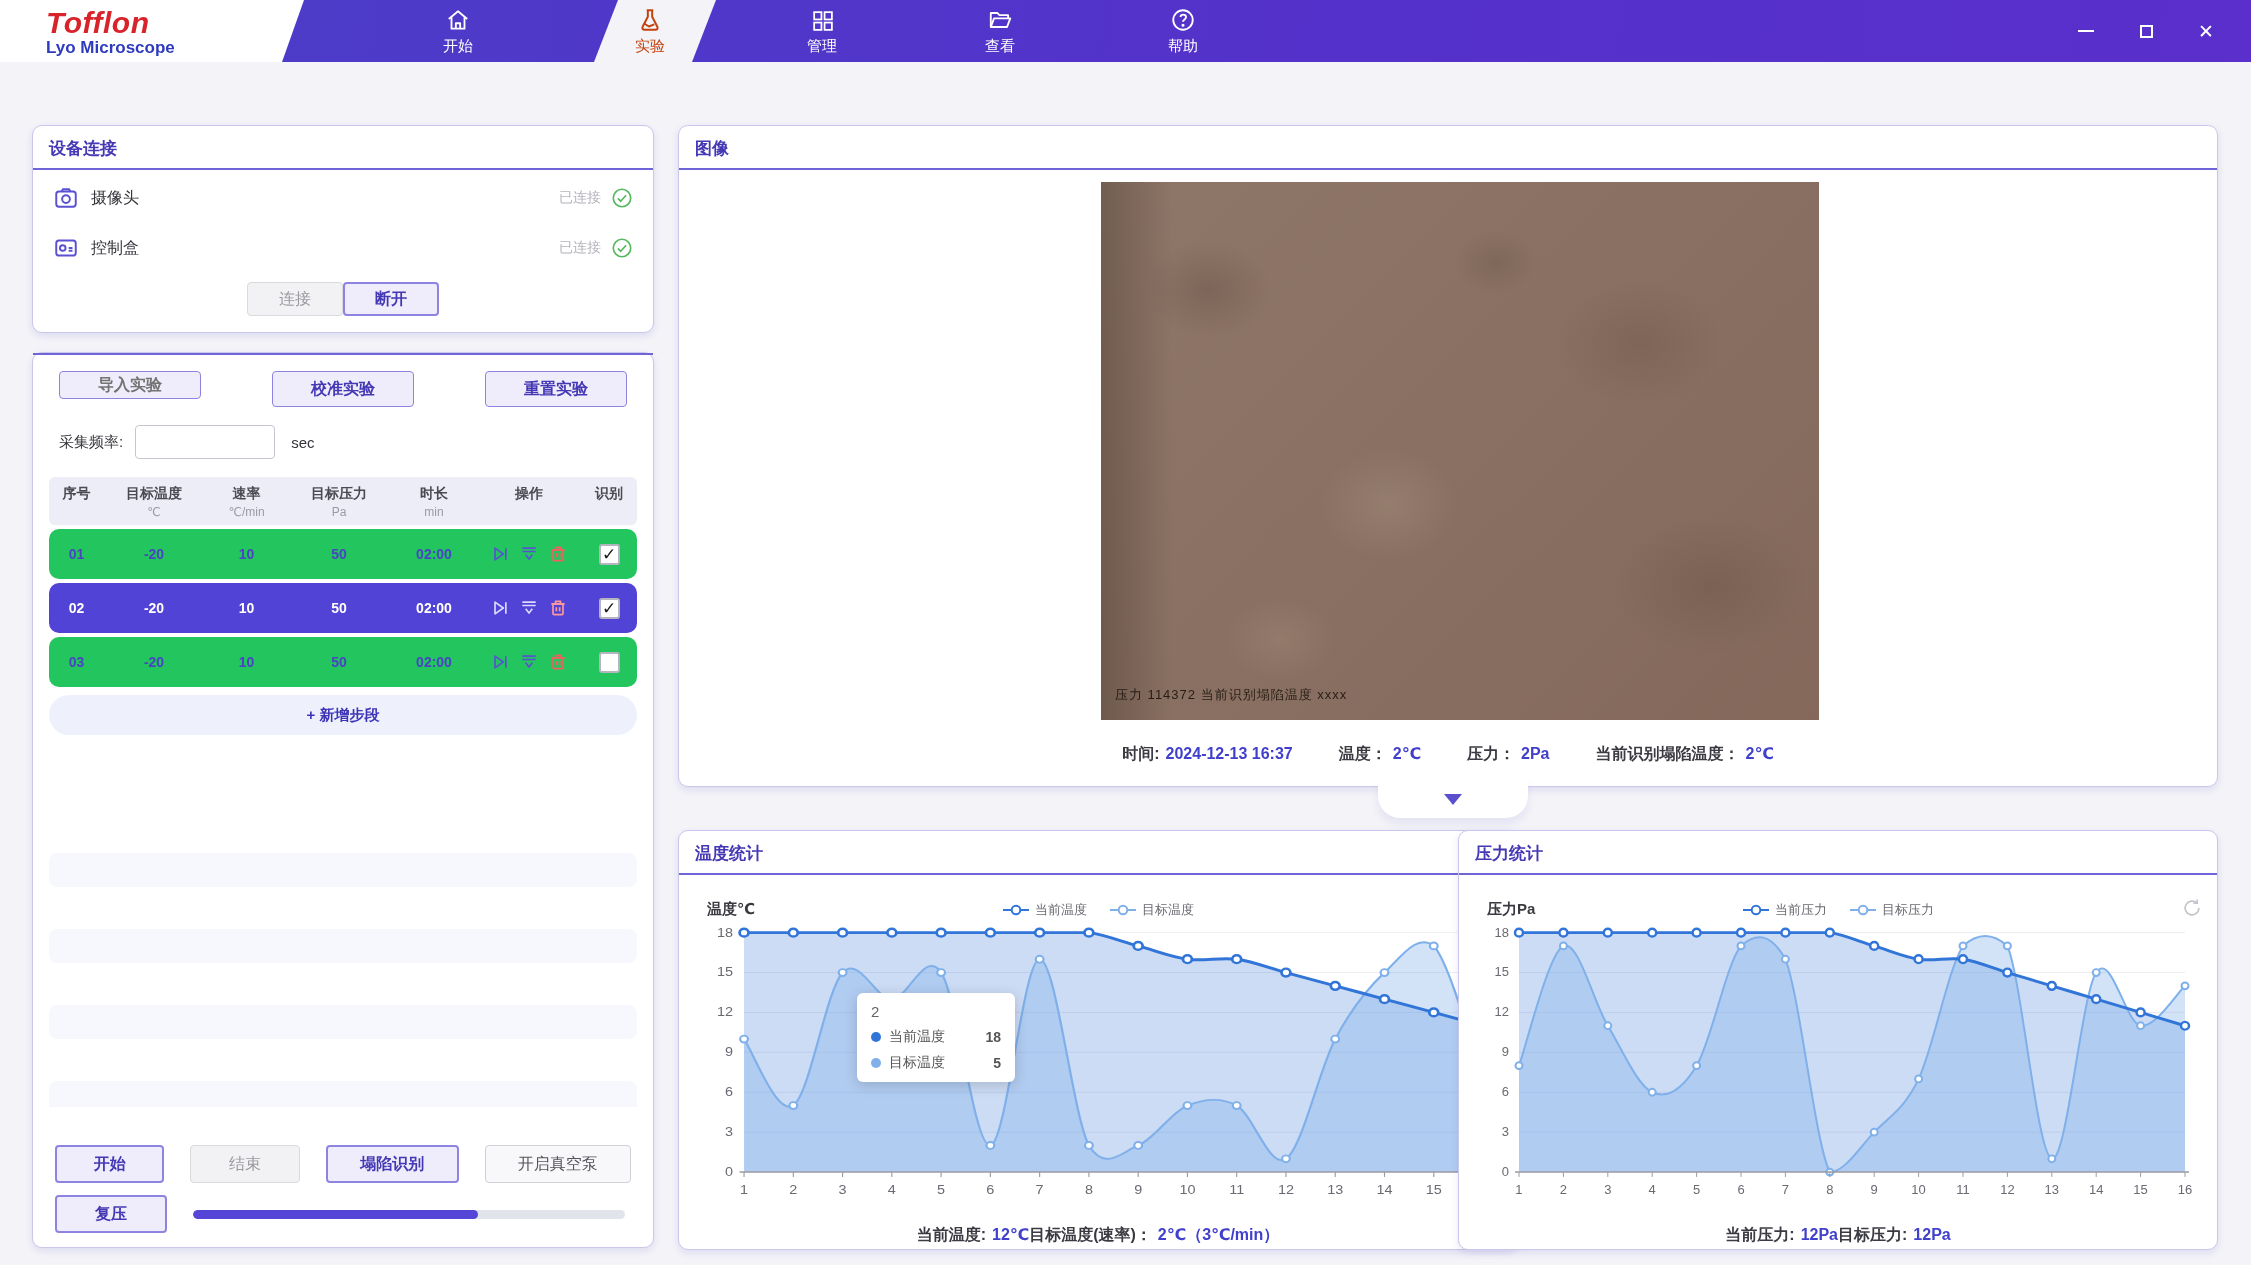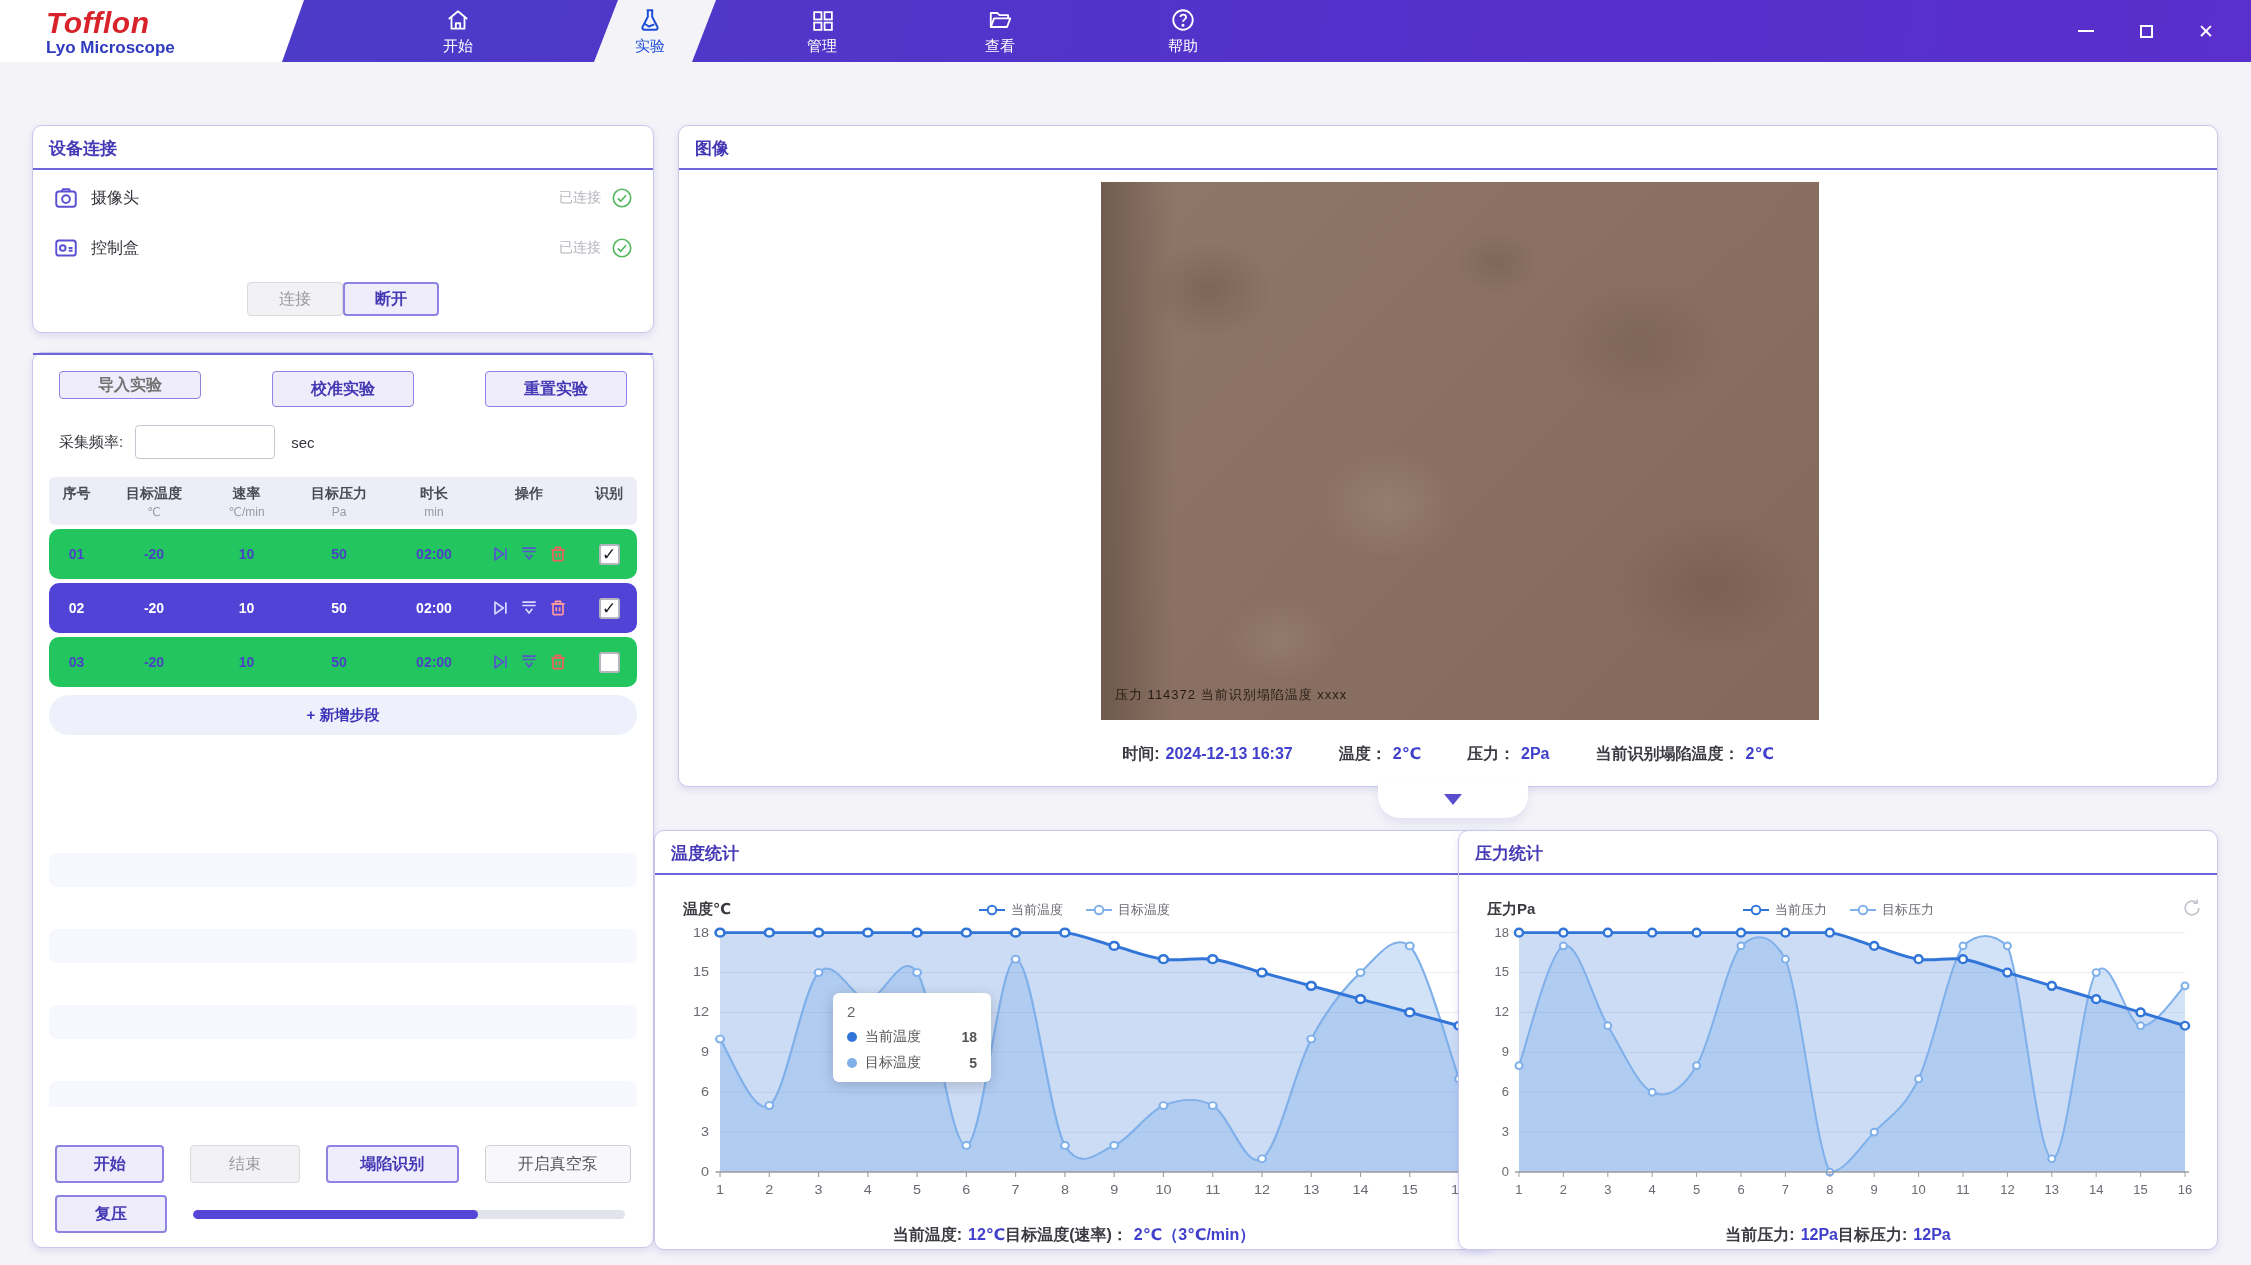--- a/index.html
+++ b/index.html
@@ -11,21 +11,21 @@
   .topbar-purple { position:absolute; inset:0; background:linear-gradient(95deg,#4b3ec8 0%,#5431ca 60%,#5a2fcb 100%);
                    clip-path:polygon(304px 0, 100% 0, 100% 100%, 282px 100%); }
   .active-tab-bg { position:absolute; left:594px; top:0; width:122px; height:62px; background:#f3f3f8;
                    clip-path:polygon(24px 0, 122px 0, 98px 62px, 0 62px); }
   .logo { position:absolute; left:46px; top:6px; line-height:1.1; }
   .logo-title { color:#d8232a; font-size:30px; font-weight:bold; font-style:italic; letter-spacing:0.5px; }
   .logo-sub { color:#2f3bbf; font-size:17px; font-weight:bold; }
   .nav-item { position:absolute; top:5px; width:86px; text-align:center; color:#fff; cursor:pointer; }
   .nav-item .nav-ico { height:30px; display:flex; align-items:center; justify-content:center; }
   .nav-item .nav-label { font-size:15px; margin-top:2px; }
-  .nav-item.active { color:#1d4ed8; }
+  .nav-item.active { color:#c2410c; }
   .win-btn { position:absolute; top:18px; width:28px; height:26px; display:flex; align-items:center; justify-content:center; color:#fff; cursor:pointer; }
   .win-min-bar { width:16px; height:2px; background:#fff; }
   .win-max-box { width:13px; height:13px; border:2px solid #fff; }
   .win-close-x { font-size:19px; line-height:1; }
 
   
   .panel { position:absolute; background:#fff; border:1px solid #c9c8ec; border-radius:10px;
            box-shadow:0 3px 7px rgba(90,80,190,0.14); }
   .panel-title { padding:11px 16px 8px; color:#4538b4; font-weight:bold; font-size:17px; }
   .panel-underline { height:2px; background:#6f65d8; }
@@ -404,21 +404,21 @@
       <span class="cap-seg"><span>温度：</span><span class="cap-val">2℃</span></span>
       <span class="cap-seg"><span>压力：</span><span class="cap-val">2Pa</span></span>
       <span class="cap-seg"><span>当前识别塌陷温度：</span><span class="cap-val">2℃</span></span>
     </div>
   </div>
 
   <div class="collapse-pill">
     <div class="collapse-tri"></div>
   </div>
 
-  <div class="panel" style="left:654px; top:830px; width:840px; height:420px;">
+  <div class="panel" style="left:678px; top:830px; width:840px; height:420px;">
     <div class="panel-title">温度统计</div>
     <div class="panel-underline"></div>
     <div class="chart-body">
       <div class="chart-head">
         <span class="chart-ylabel">温度℃</span>
         <div class="chart-legend">
             <span class="legend-item">
               <svg width="28" height="12" viewBox="0 0 28 12">
                 <line x1="1" y1="6" x2="27" y2="6" stroke="#3275d8" stroke-width="2"></line>
                 <circle cx="14" cy="6" r="4.3" fill="#fff" stroke="#3275d8" stroke-width="2"></circle>

